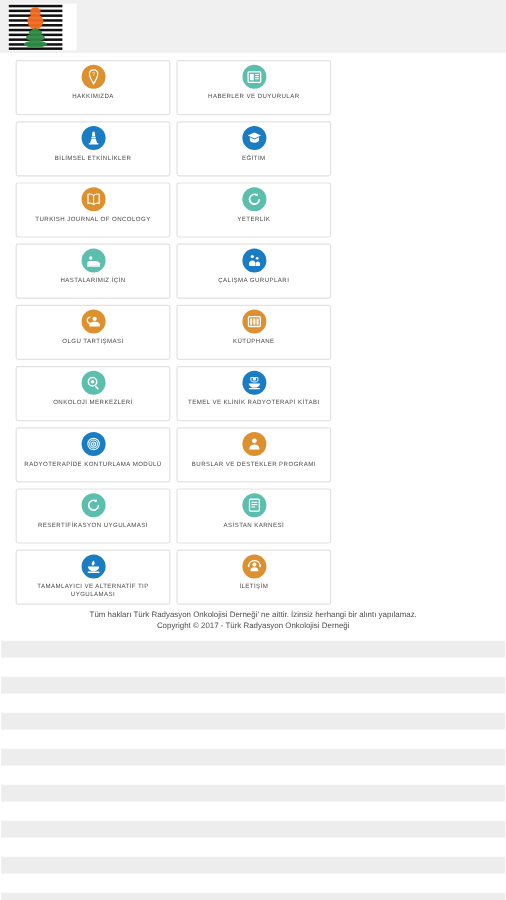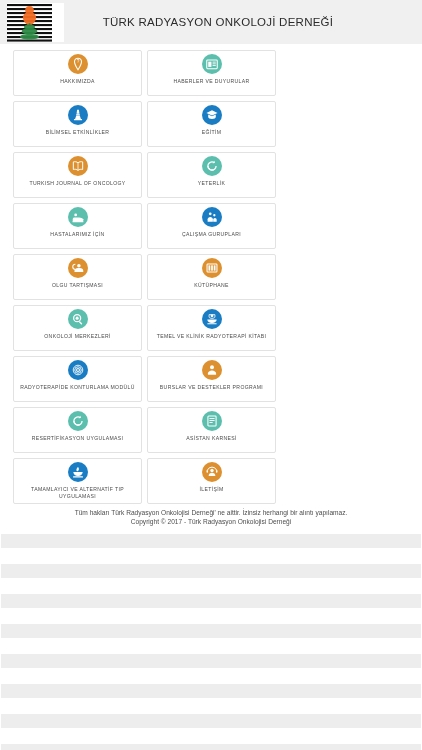--- a/index.html
+++ b/index.html
@@ -120,21 +120,20 @@
         <path d="M22.5 3 c2.6 0 4.4 1.7 4.4 4.1 0 2.8-2 5.1-4.4 6.3 -2.4-1.2-4.4-3.5-4.4-6.3 0-2.4 1.8-4.1 4.4-4.1z" fill="#f36c21"></path>
         <path d="M22.5 9 c3.8 0 6.6 2.3 6.6 5.6 0 3.7-3 6.7-6.6 8.4 -3.6-1.7-6.6-4.7-6.6-8.4 0-3.3 2.8-5.6 6.6-5.6z" fill="#f36c21"></path>
         <rect x="21.7" y="20" width="1.7" height="15" fill="#2e8b45"></rect>
         <path d="M22.5 25 c-4.5 0-7.8 1.6-7.8 3.3 0 1.7 3.3 3.3 7.8 3.3 4.5 0 7.8-1.6 7.8-3.3 0-1.7-3.3-3.3-7.8-3.3z" fill="#2e8b45"></path>
         <path d="M22.5 21.5 c-3.2 0-5.6 1.2-5.6 2.4 0 1.2 2.4 2.4 5.6 2.4 3.2 0 5.6-1.2 5.6-2.4 0-1.2-2.4-2.4-5.6-2.4z" fill="#2e8b45"></path>
         <path d="M22.5 31 c-5.6 0-9.6 1.4-9.6 2.8 0 1.4 4 2.8 9.6 2.8 5.6 0 9.6-1.4 9.6-2.8 0-1.4-4-2.8-9.6-2.8z" fill="#2e8b45"></path>
       </g>
     </svg>
   </div>
 
-  <div id="header-title">TÜRK RADYASYON ONKOLOJİ DERNEĞİ</div>
 </div>
 
 <div id="tile-grid">
     <div class="tile">
       <div class="tile-icon" style="background: rgb(221, 144, 47);">
         <svg width="14" height="14" viewBox="0 0 24 24" fill="white">
           <path d="M12 2C8.7 2 6 4.7 6 8c0 4.2 6 14 6 14s6-9.8 6-14c0-3.3-2.7-6-6-6z" fill="none" stroke="white" stroke-width="1.8"></path>
           <text x="12" y="11" font-size="8" text-anchor="middle" fill="white" font-family="Liberation Sans">?</text>
         </svg>
       </div>

